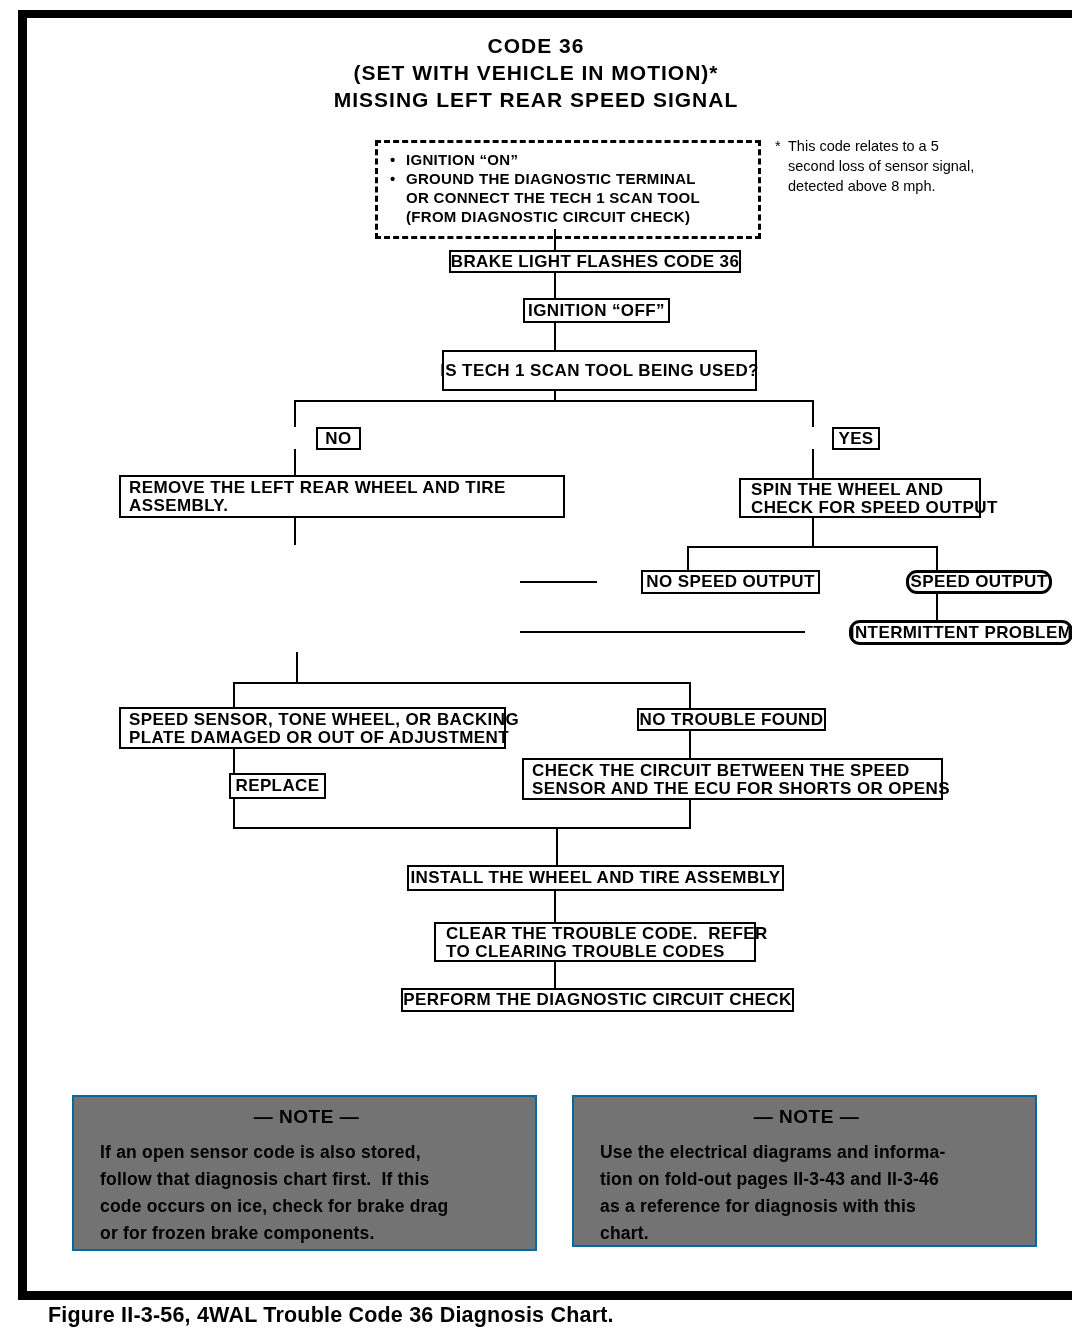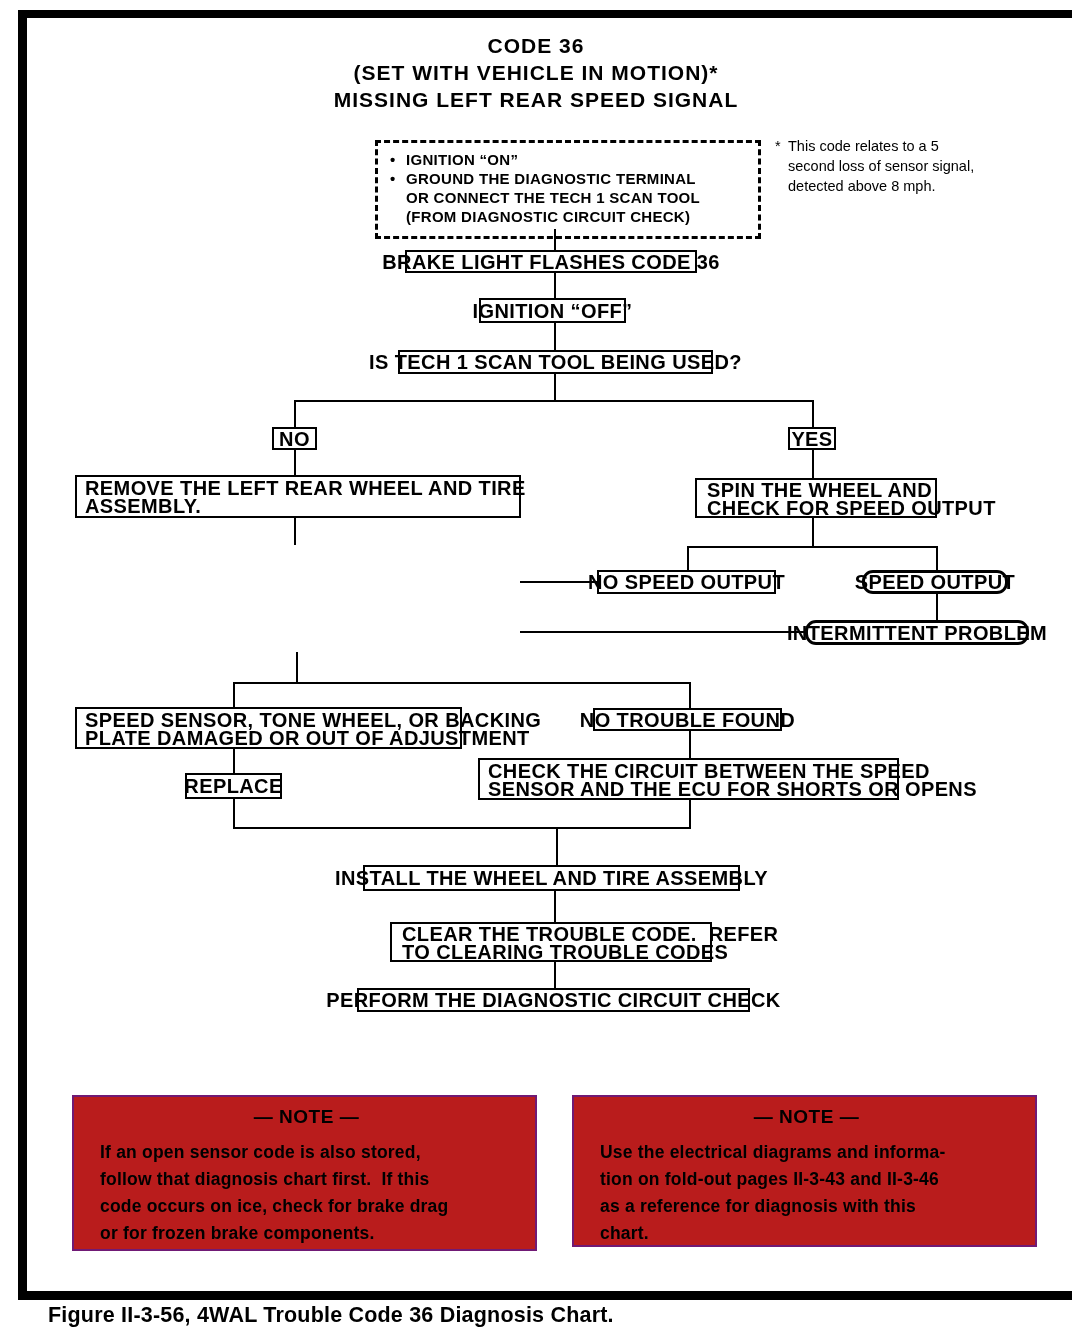--- a/index.html
+++ b/index.html
@@ -2,48 +2,48 @@
 <html><head>
 <meta charset="utf-8">
 <style>
   html,body{margin:0;padding:0;background:#e8e8e4;}
   .page{position:relative;width:1072px;height:1344px;background:#ffffff;overflow:hidden;
         font-family:"Liberation Sans",sans-serif;color:#000;}
   .bar{position:absolute;background:#000;}
   .line{position:absolute;background:#000;}
   
   .box{position:absolute;border:2px solid #000;background:#fff;box-sizing:border-box;
-       font-weight:700;font-size:20px;line-height:18px;letter-spacing:.4px;white-space:pre;}
+       font-weight:700;font-size:17px;line-height:18px;letter-spacing:.4px;white-space:pre;margin-left:44px;}
   .c{display:flex;align-items:center;justify-content:center;text-align:center;}
   .l{padding:2px 8px;}
   .thick{border-width:3px;border-radius:11px;}
   
   .title{position:absolute;left:36px;top:32px;width:1000px;text-align:center;
          font-weight:700;font-size:21px;line-height:27px;letter-spacing:1px;}
   
   .startbox{position:absolute;left:375px;top:140px;width:360px;height:86px;border:3px dashed #000;
             background:#fff;box-sizing:content-box;padding:7px 8px 0 12px;}
   .bullet-row{display:flex;font-weight:700;font-size:15px;line-height:19px;letter-spacing:.3px;}
   .bullet-marker{width:16px;flex:none;}
   .bullet-text{white-space:pre;}
   
   .footnote{position:absolute;left:775px;top:136px;width:220px;display:flex;
             font-size:14.5px;line-height:20px;font-weight:400;}
   .footnote-marker{width:13px;flex:none;}
   .footnote-text{white-space:pre;}
   
-  .note{position:absolute;border:2px solid #701a75;background:#b91c1c;box-sizing:border-box;
+  .note{position:absolute;border:2px solid #0369a1;background:#737373;box-sizing:border-box;
         padding:8px 22px 0 26px;}
   .note-title{text-align:center;font-weight:700;font-size:19px;line-height:24px;margin-bottom:10px;letter-spacing:.5px;}
   .note-body{font-weight:700;font-size:17.5px;line-height:27px;white-space:pre;letter-spacing:.2px;}
   .caption{position:absolute;left:16px;top:1303px;font-weight:700;font-size:21.5px;letter-spacing:.2px;margin-left:32px;}
   
   #n-brake{left:405px;top:250px;width:292px;height:23px;}
   #n-ignoff{left:479px;top:298px;width:147px;height:25px;}
-  #n-tech1{left:398px;top:350px;width:315px;height:24px;}
+  #n-tech1{left:398px;top:350px;width:315px;height:41px;}
   #n-no{left:272px;top:427px;width:45px;height:23px;}
   #n-yes{left:788px;top:427px;width:48px;height:23px;}
   #n-remove{left:75px;top:475px;width:446px;height:43px;}
   #n-inspect{left:75px;top:545px;width:446px;height:108px;}
   #n-spin{left:695px;top:478px;width:242px;height:40px;padding:1px 10px;}
   #n-nso{left:597px;top:570px;width:179px;height:24px;}
   #n-so{left:862px;top:570px;width:146px;height:24px;}
   #n-int{left:805px;top:620px;width:224px;height:25px;}
   #n-damaged{left:75px;top:707px;width:387px;height:42px;}
   #n-ntf{left:593px;top:708px;width:189px;height:23px;}

